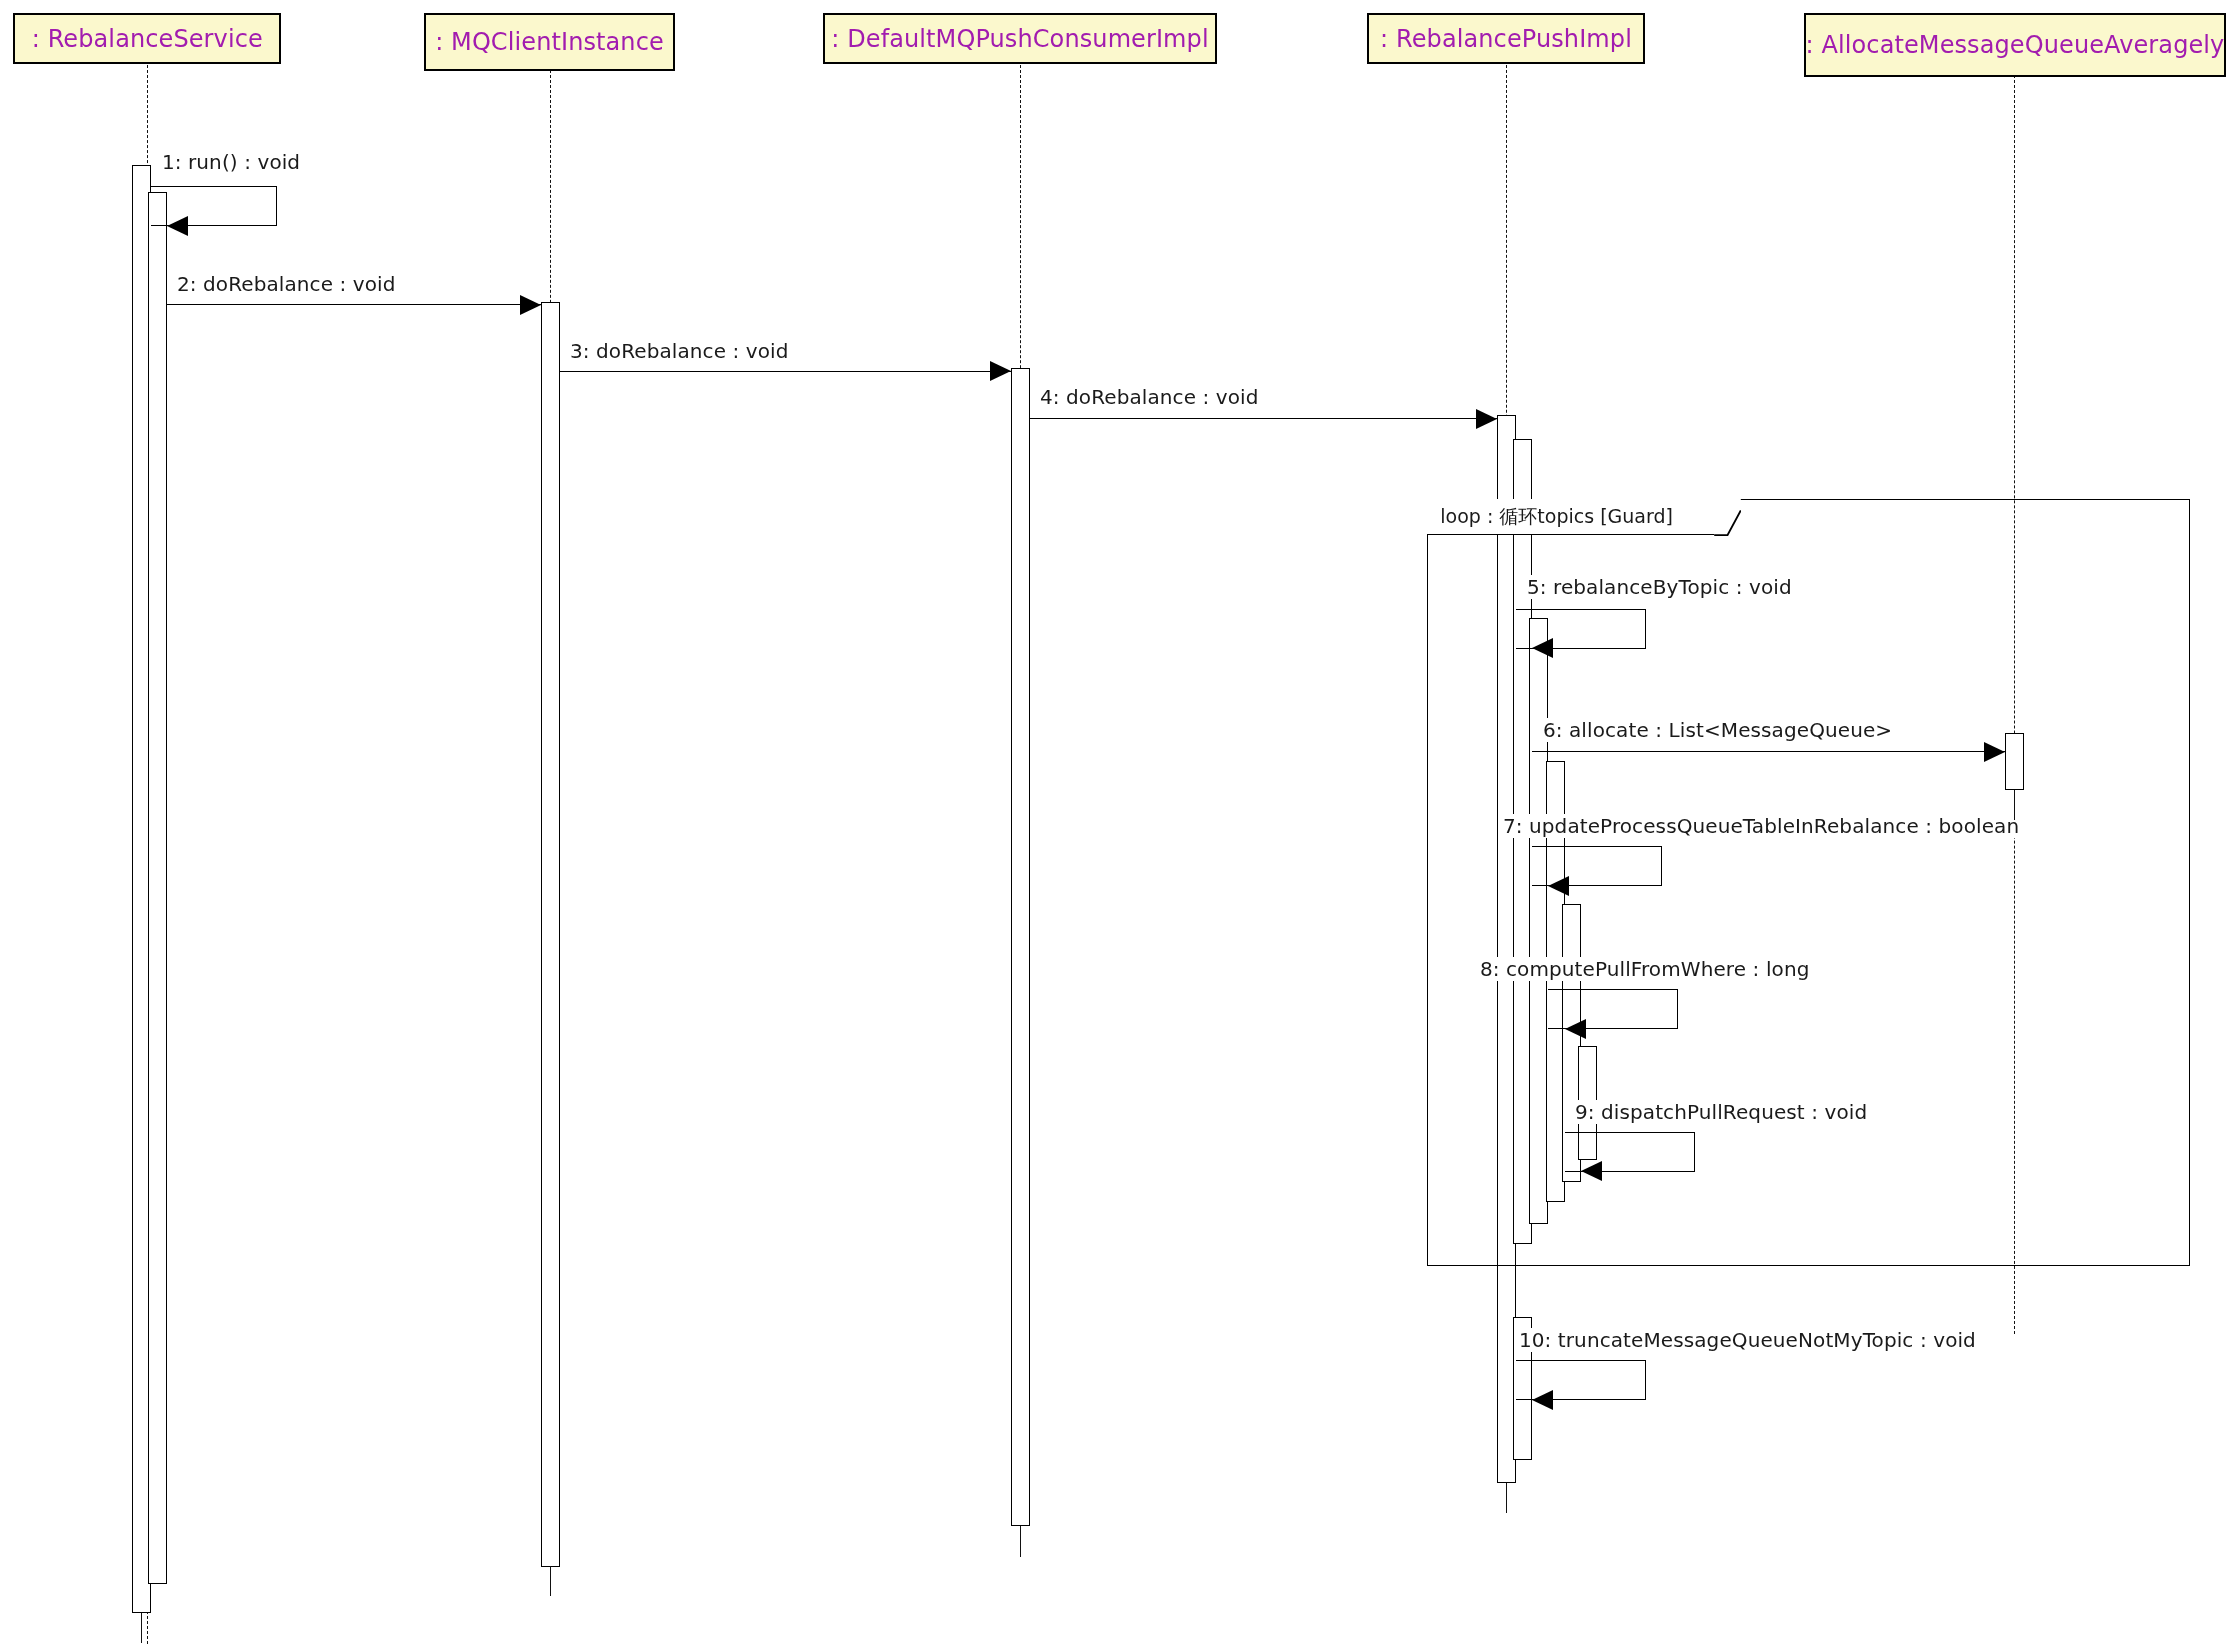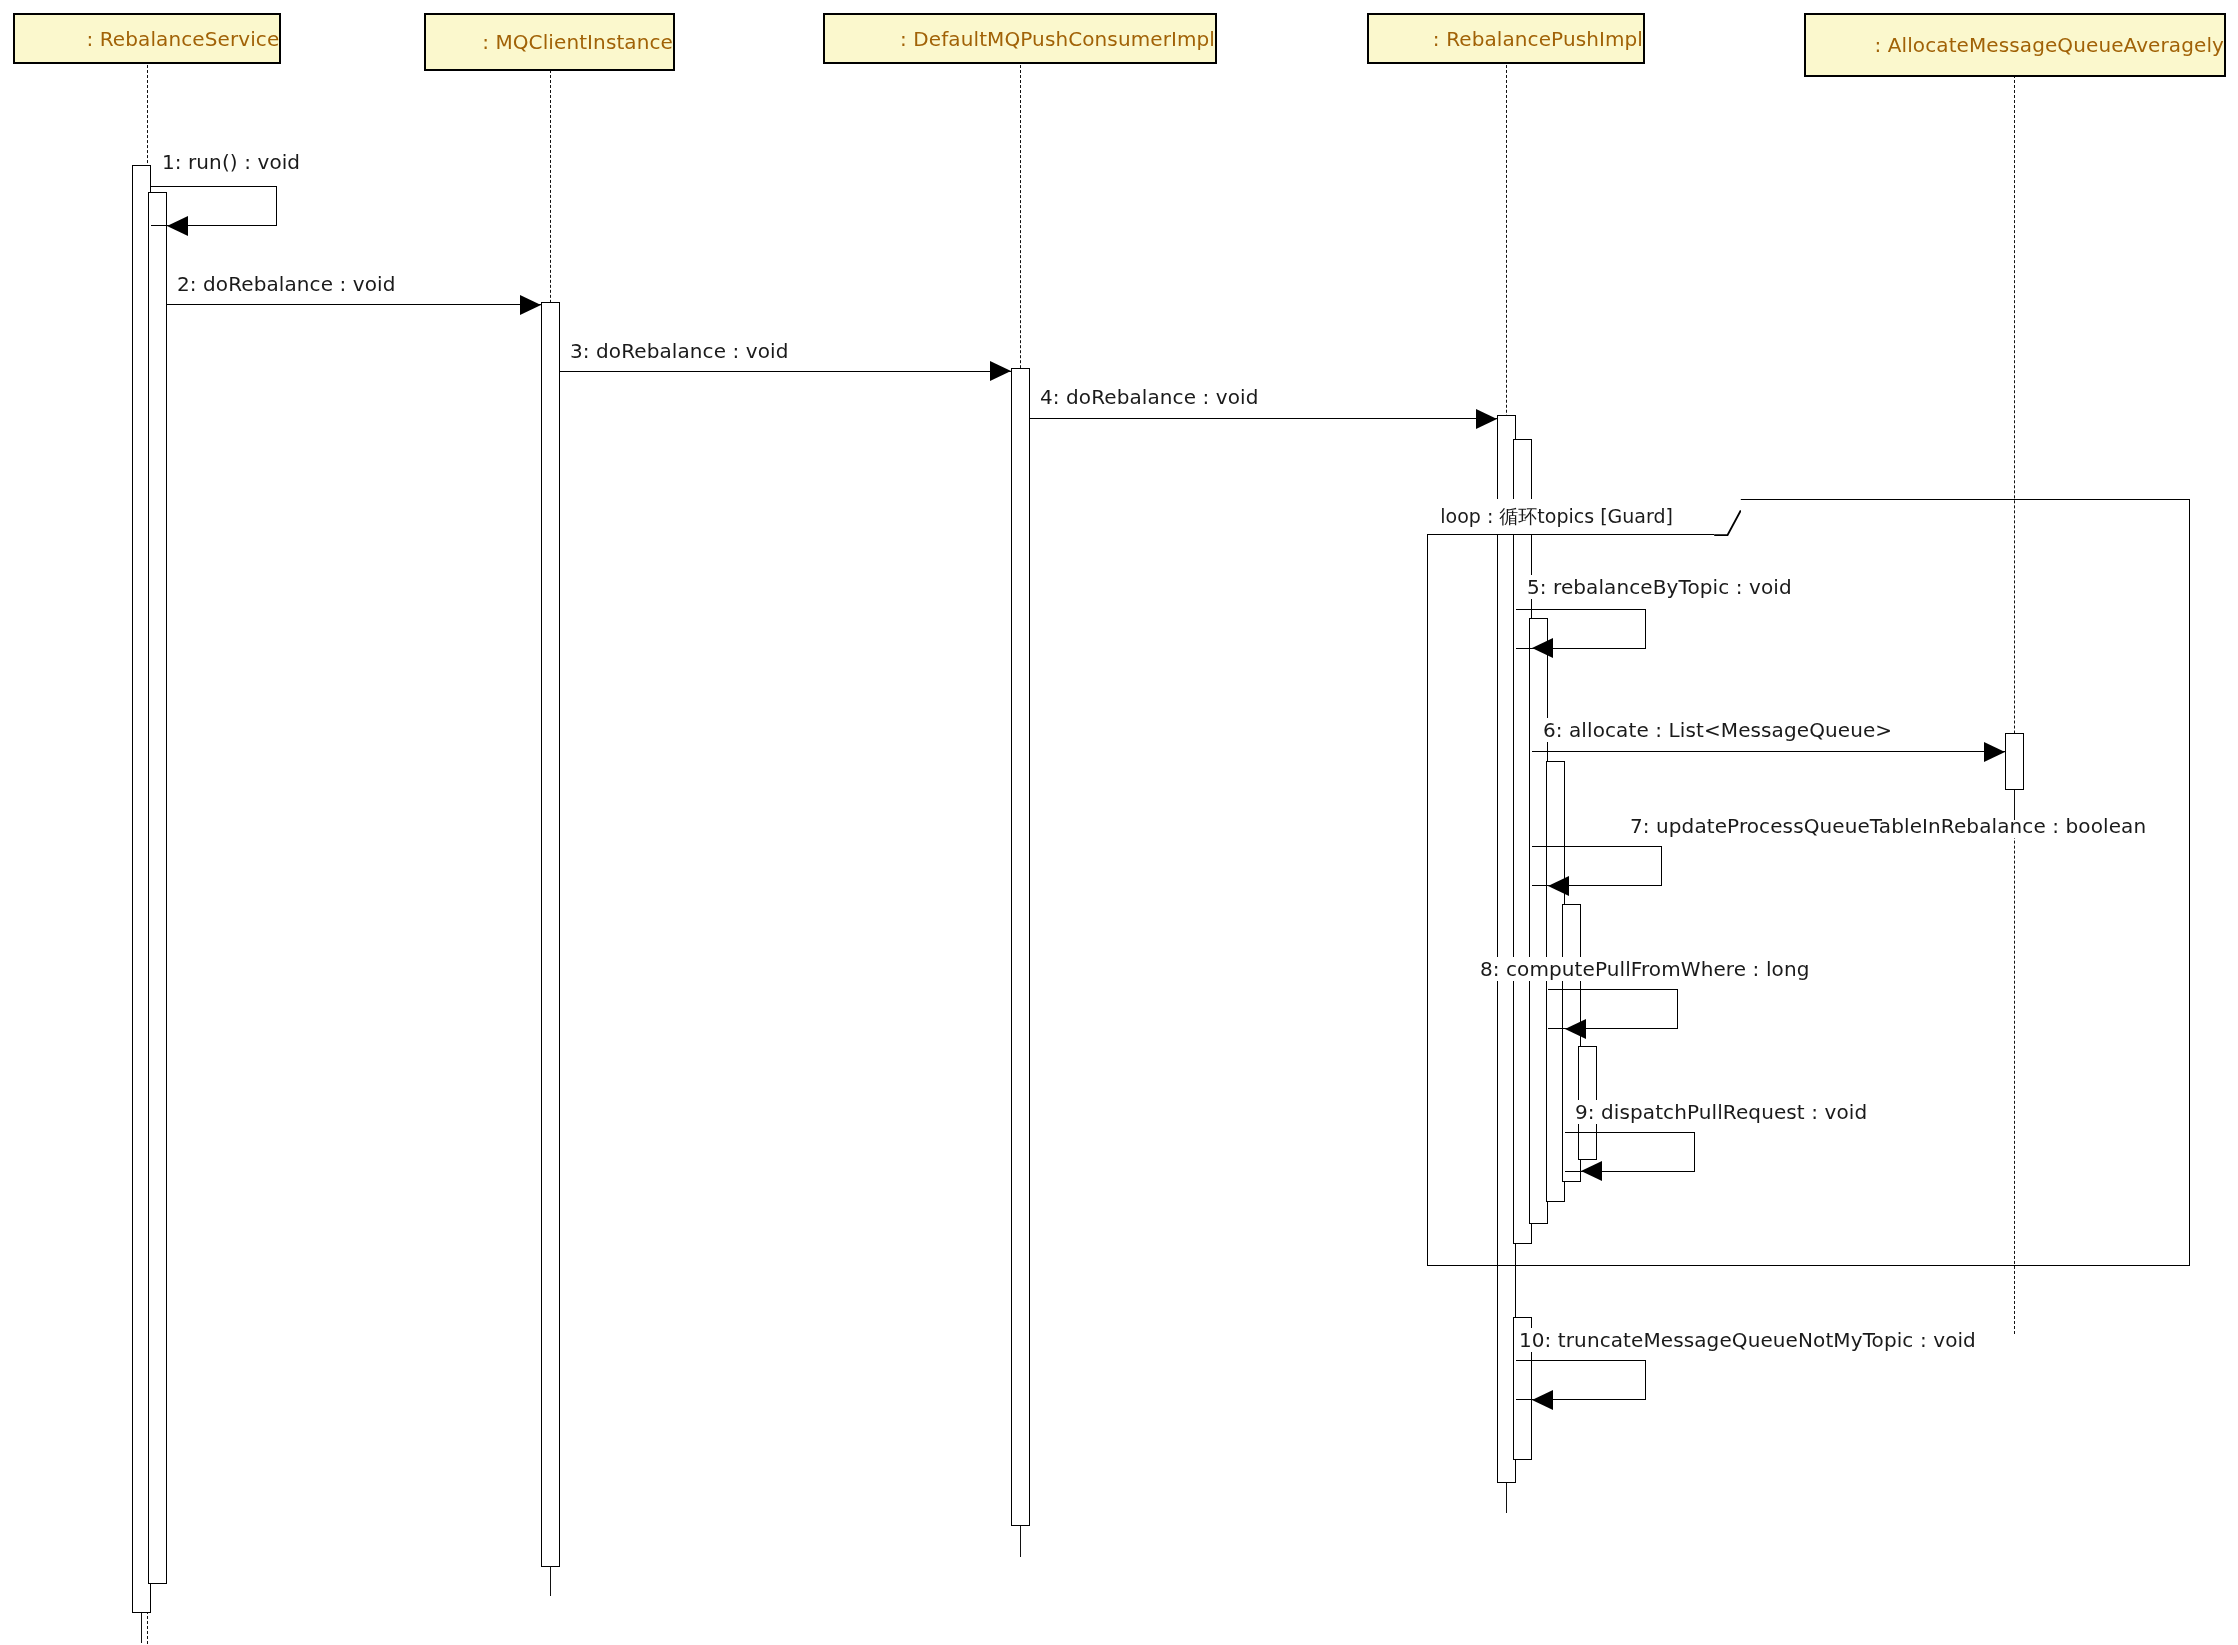--- a/index.html
+++ b/index.html
@@ -19,23 +19,23 @@
   }
 
   
   .lifeline-head {
     position: absolute;
     box-sizing: border-box;
     background: #fbf8cd;
     border: 2.9px solid #000000;
     display: flex;
     align-items: center;
-    justify-content: flex-end;
-    font-size: 20px;
-    color: #a16207;
+    justify-content: center;
+    font-size: 24px;
+    color: #a21caf;
     white-space: nowrap;
     letter-spacing: 0.1px;
   }
 
   
   .lifeline {
     position: absolute;
     width: 0;
     border-left: 1.9px dashed #111111;
   }
@@ -197,21 +197,21 @@
   </svg>
 
   <div class="msg-label" style="left:1525px; top:575px;">5: rebalanceByTopic : void</div>
   <div class="self-msg" style="left:1516px; top:609px; width:130px; height:40px;"></div>
   <div class="msg-arrow left" style="left:1532px; top:638px;"></div>
 
   <div class="msg-label" style="left:1541px; top:718px;">6: allocate : List&lt;MessageQueue&gt;</div>
   <div class="msg-line" style="left:1532px; top:751px; width:473px;"></div>
   <div class="msg-arrow" style="left:1984px; top:742px;"></div>
 
-  <div class="msg-label" style="left:1628px; top:814px;">7: updateProcessQueueTableInRebalance : boolean</div>
+  <div class="msg-label" style="left:1501px; top:814px;">7: updateProcessQueueTableInRebalance : boolean</div>
   <div class="self-msg" style="left:1532px; top:846px; width:130px; height:40px;"></div>
   <div class="msg-arrow left" style="left:1548px; top:876px;"></div>
 
   <div class="msg-label" style="left:1478px; top:957px;">8: computePullFromWhere : long</div>
   <div class="self-msg" style="left:1548px; top:989px; width:130px; height:40px;"></div>
   <div class="msg-arrow left" style="left:1565px; top:1019px;"></div>
 
   <div class="msg-label" style="left:1573px; top:1100px;">9: dispatchPullRequest : void</div>
   <div class="self-msg" style="left:1565px; top:1132px; width:130px; height:40px;"></div>
   <div class="msg-arrow left" style="left:1581px; top:1161px;"></div>

